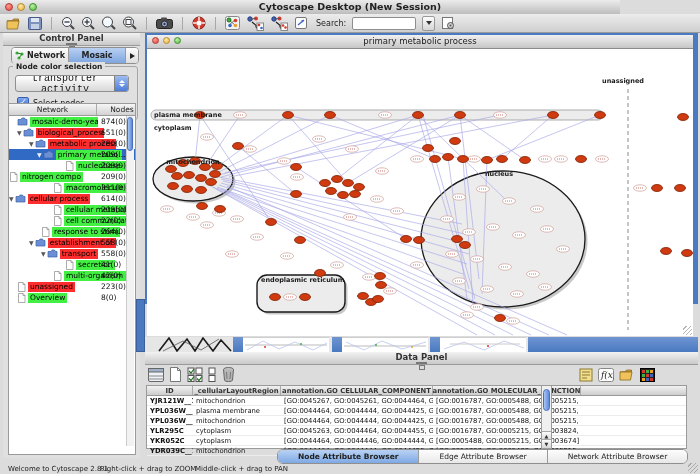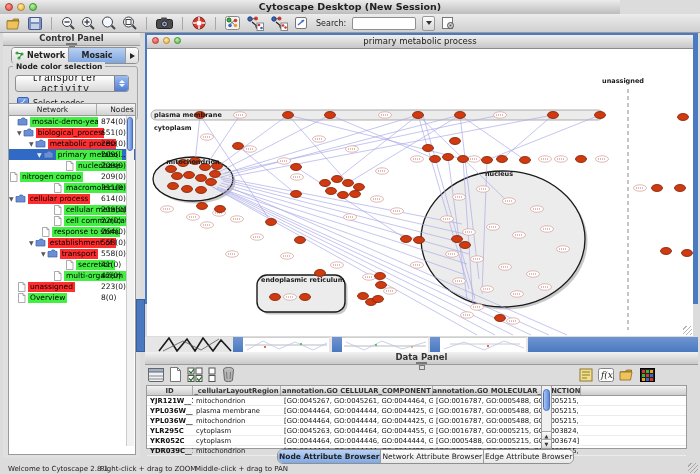--- a/index.html
+++ b/index.html
@@ -118,21 +118,21 @@
   #dp-scroll{position:absolute;right:146px;top:33px;width:11px;height:64px;background:#f0f0f0;
     border:1px solid #9a9a9a;box-sizing:border-box;}
   #dp-thumb{position:absolute;left:1px;top:3px;width:7px;height:22px;border-radius:4px;
     background:linear-gradient(90deg,#a8c4f2,#5d8ade);border:0.5px solid #4a6fb8;box-sizing:border-box;}
   .dp-arrow{position:absolute;left:0px;width:9px;height:8px;background:linear-gradient(#fcfcfc,#d8d8d8);
     border-top:1px solid #aaa;display:flex;align-items:center;justify-content:center;}
   .dp-arrow span{font-size:5px;color:#333;line-height:5px;}
 
   #dp-tabs{position:absolute;left:132px;top:97px;height:13px;display:flex;border:1px solid #8f8f8f;
     border-radius:6px;overflow:hidden;background:#f6f6f6;}
-  .dp-tab{display:flex;align-items:center;padding:0 1px;font-size:7.5px;color:#222;
+  .dp-tab{display:flex;align-items:center;padding:0 20px;font-size:7.5px;color:#222;
     border-right:1px solid #9a9a9a;background:linear-gradient(#fdfdfd,#e8e8e8);}
   .dp-tab:last-child{border-right:none;}
   .dp-tab.active{background:linear-gradient(#b9d2f4,#7fa9e4);font-weight:bold;}
 
   
   #statusbar{left:0;top:463px;width:700px;height:11px;font-size:7px;color:#222;}
   .status-item{position:absolute;top:2px;white-space:nowrap;}
   #grip{position:absolute;right:2px;top:0px;width:10px;height:10px;
     background:repeating-linear-gradient(135deg,transparent 0 2px,#aaa 2px 3px);}
 
@@ -902,22 +902,22 @@
       <div class="dp-arrow" style="bottom:8px">
           <span>▲</span>
         </div>
       <div class="dp-arrow" style="bottom:0px">
           <span>▼</span>
         </div>
     </div>
 
     <div id="dp-tabs">
         <div class="dp-tab active">Node Attribute Browser</div>
+        <div class="dp-tab">Edge Attribute Browser</div>
         <div class="dp-tab">Network Attribute Browser</div>
-        <div class="dp-tab">Edge Attribute Browser</div>
       </div>
   </div>
 
   <div class="abs" id="statusbar">
     <div id="grip"></div>
   <div class="status-item" style="left: 8px;">Welcome to Cytoscape 2.8.1</div>
       <div class="status-item" style="left: 100px;">Right-click + drag to ZOOM</div>
       <div class="status-item" style="left: 195px;">Middle-click + drag to PAN</div>
     </div>
 

